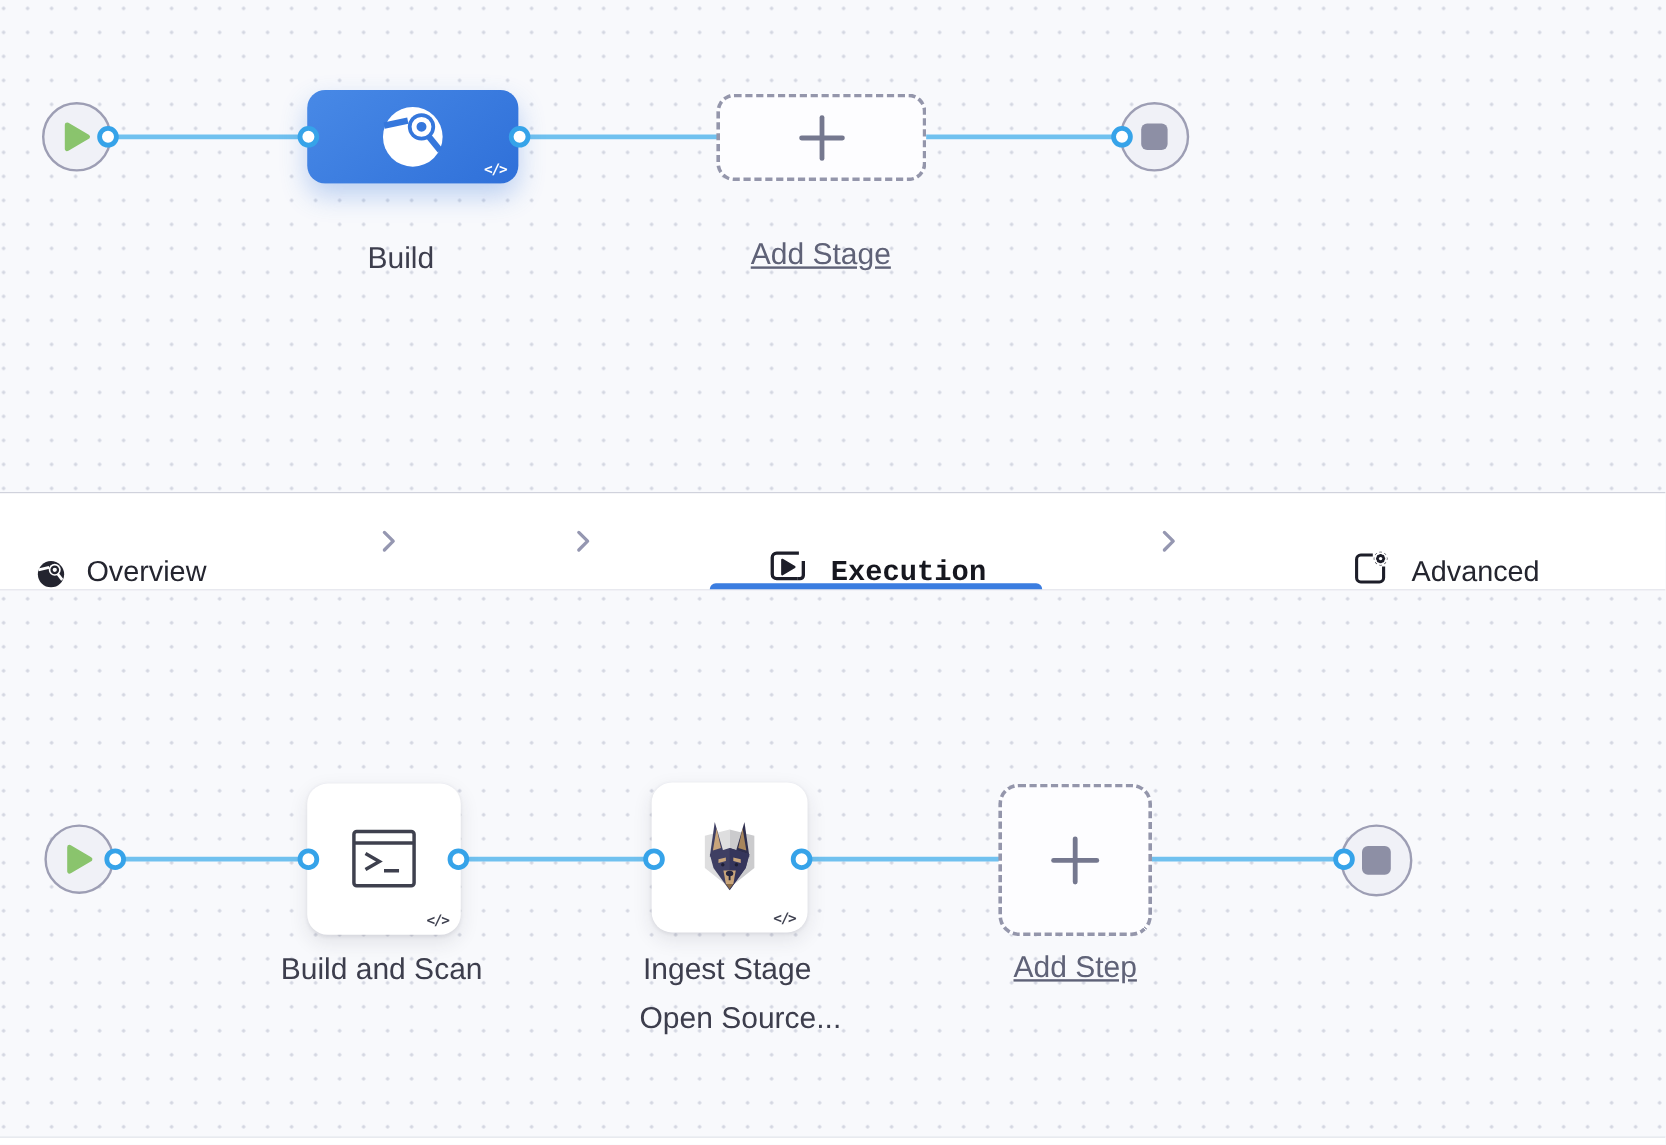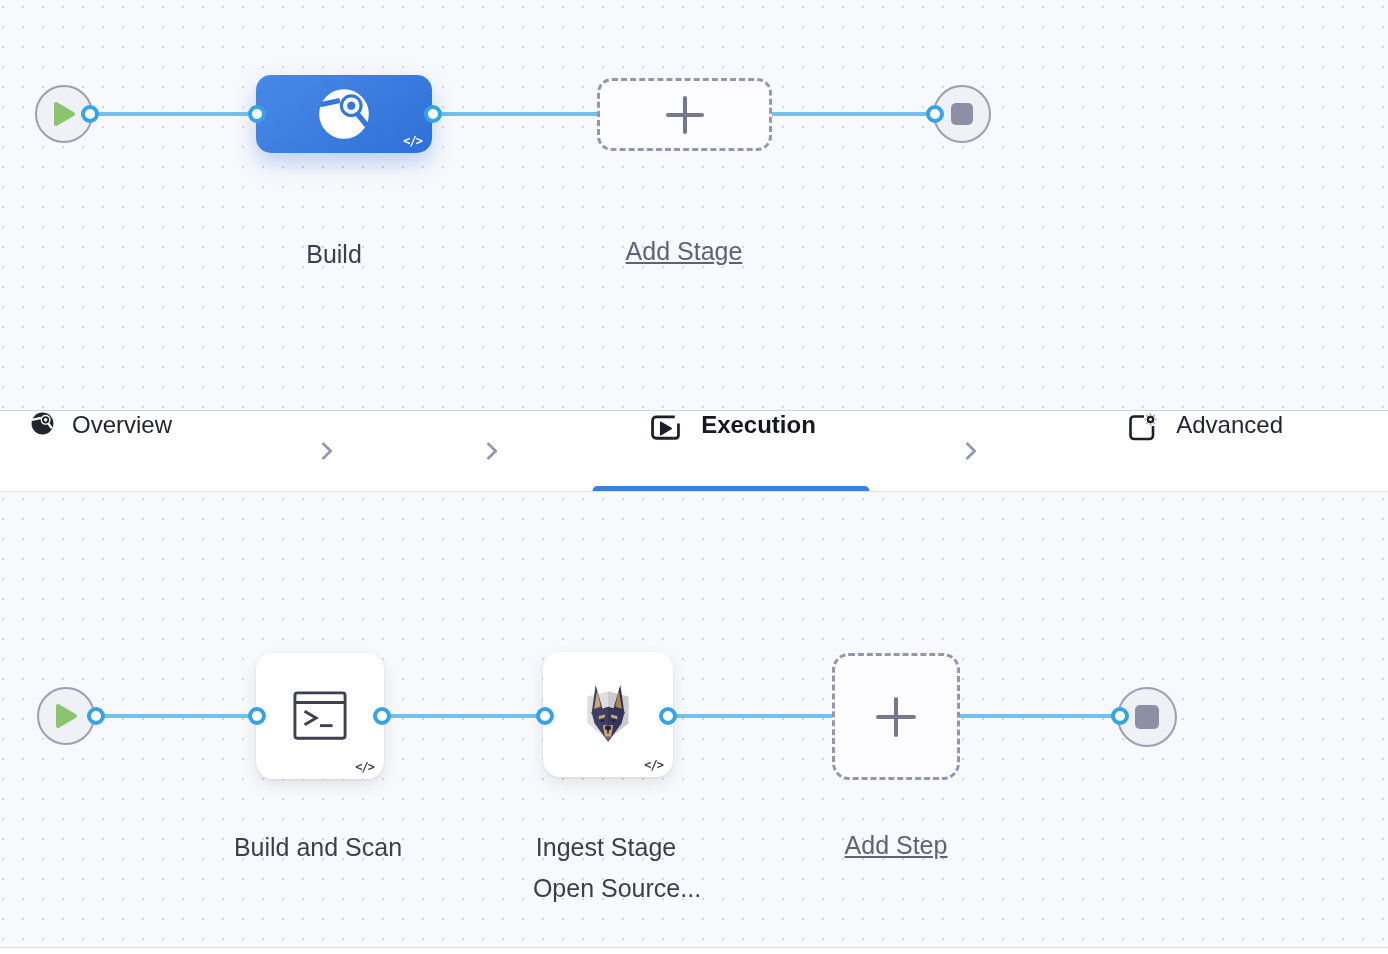--- a/index.html
+++ b/index.html
@@ -54,38 +54,38 @@
 
   .code-badge {
     position: absolute; right: 10px; bottom: 5px;
     font-family: "DejaVu Sans Mono", monospace;
     font-size: 12px; font-weight: bold; color: #ffffff; letter-spacing: -1px;
   }
   .code-badge.dark { color: #3f4150; }
 
   .node-label {
     position: absolute; transform: translateX(-50%);
-    font-size: 25px; color: #3d3e4d; white-space: nowrap; z-index: 3; margin-top: 39px;
+    font-size: 25px; color: #3d3e4d; white-space: nowrap; z-index: 3;
   }
   .node-label.muted { color: #5f6277; }
 
   
   .tabbar {
     height: 82px; background: #ffffff;
     border-top: 1px solid #d0d2dc; border-bottom: 1px solid #e3e4eb;
     display: flex; align-items: center; justify-content: space-between;
     padding-left: 30px; padding-right: 105px;
     position: relative; z-index: 10;
   }
   .tab {
-    height: 100%; display: flex; align-items: flex-start; gap: 17px;
+    height: 100%; display: flex; align-items: flex-end; gap: 17px;
     position: relative; cursor: pointer;
   }
   .tab-label { font-size: 24px; color: #24252f; }
-  .tab.active .tab-label { font-weight: bold; color: #16171f; }
+  .tab.active .tab-label { font-weight: bold; color: #16171f; font-family: Liberation Mono, monospace; }
   .tab-underline {
     position: absolute; bottom: 0; left: 50%; transform: translateX(-50%);
     width: 277px; height: 5px; background: #3b7de0; border-radius: 5px 5px 0 0;
   }
   .chev { display: flex; align-items: center; }
 </style>
 </head>
 <body>
 
 <div id="canvas-top" class="canvas">

